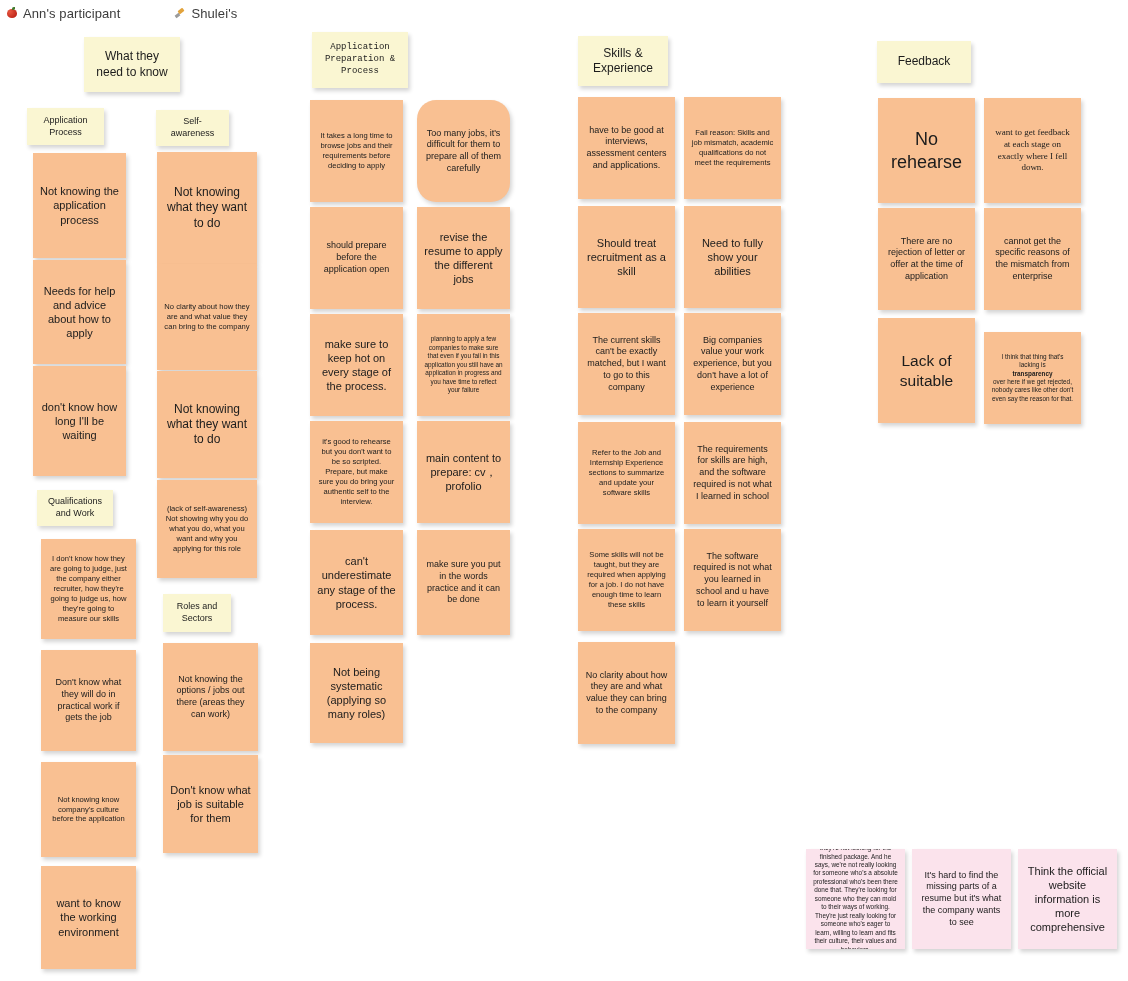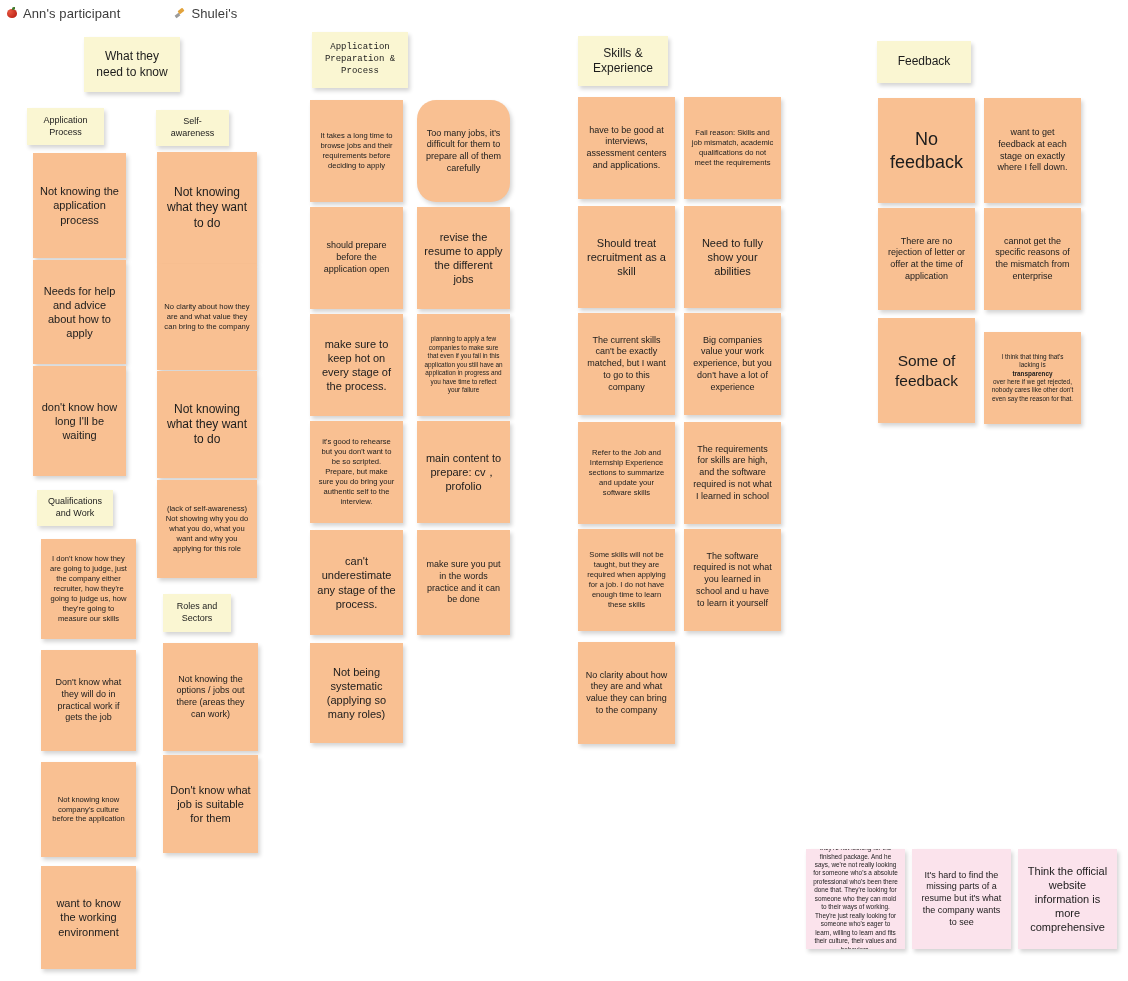--- a/index.html
+++ b/index.html
@@ -232,37 +232,37 @@
 
   <div class="note orange t-s" style="left:684px;top:529px;width:97px;height:102px;">
     <span>The  software required is not what you learned in school and u have to learn it yourself</span>
     </div>
 
   <div class="note orange t-s" style="left:578px;top:642px;width:97px;height:102px;">
     <span>No clarity about how they are and what value they can bring to the company</span>
     </div>
 
   <div class="note orange t-xxl" style="left:878px;top:98px;width:97px;height:105px;">
-    <span>No feedback</span>
-    </div>
-
-  <div class="note orange t-s" style="left:984px;top:98px;width:97px;height:105px;">
+    <span>No rehearse</span>
+    </div>
+
+  <div class="note orange t-s" style="left:984px;top:98px;width:97px;height:105px;font-family:Liberation Serif, serif;">
     <span>want to get feedback at each stage on exactly where I fell down.</span>
     </div>
 
   <div class="note orange t-s" style="left:878px;top:208px;width:97px;height:102px;">
     <span>There are no rejection of letter or offer at the time of application</span>
     </div>
 
   <div class="note orange t-s" style="left:984px;top:208px;width:97px;height:102px;">
     <span>cannot get the specific reasons of the mismatch from enterprise</span>
     </div>
 
   <div class="note orange t-xl" style="left:878px;top:318px;width:97px;height:105px;">
-    <span>Some of feedback</span>
+    <span>Lack of suitable</span>
     </div>
 
   <div class="note orange t-xxs" style="left:984px;top:332px;width:97px;height:92px;">
     <span><span>I think that thing that's lacking is </span><b>transparency</b><span> over here if we get rejected, nobody cares like other don't even say the reason for that.</span></span>
     </div>
 
   <div class="note pink t-xxs" style="left:806px;top:849px;width:99px;height:100px;">
     <span>they're not looking for the finished package. And he says, we're not really looking for someone who's a absolute professional who's been there done that. They're looking for someone who they can mold to their ways of working. They're just really looking for someone who's eager to learn, willing to learn and fits their culture, their values and behaviors.</span>
     </div>
 

